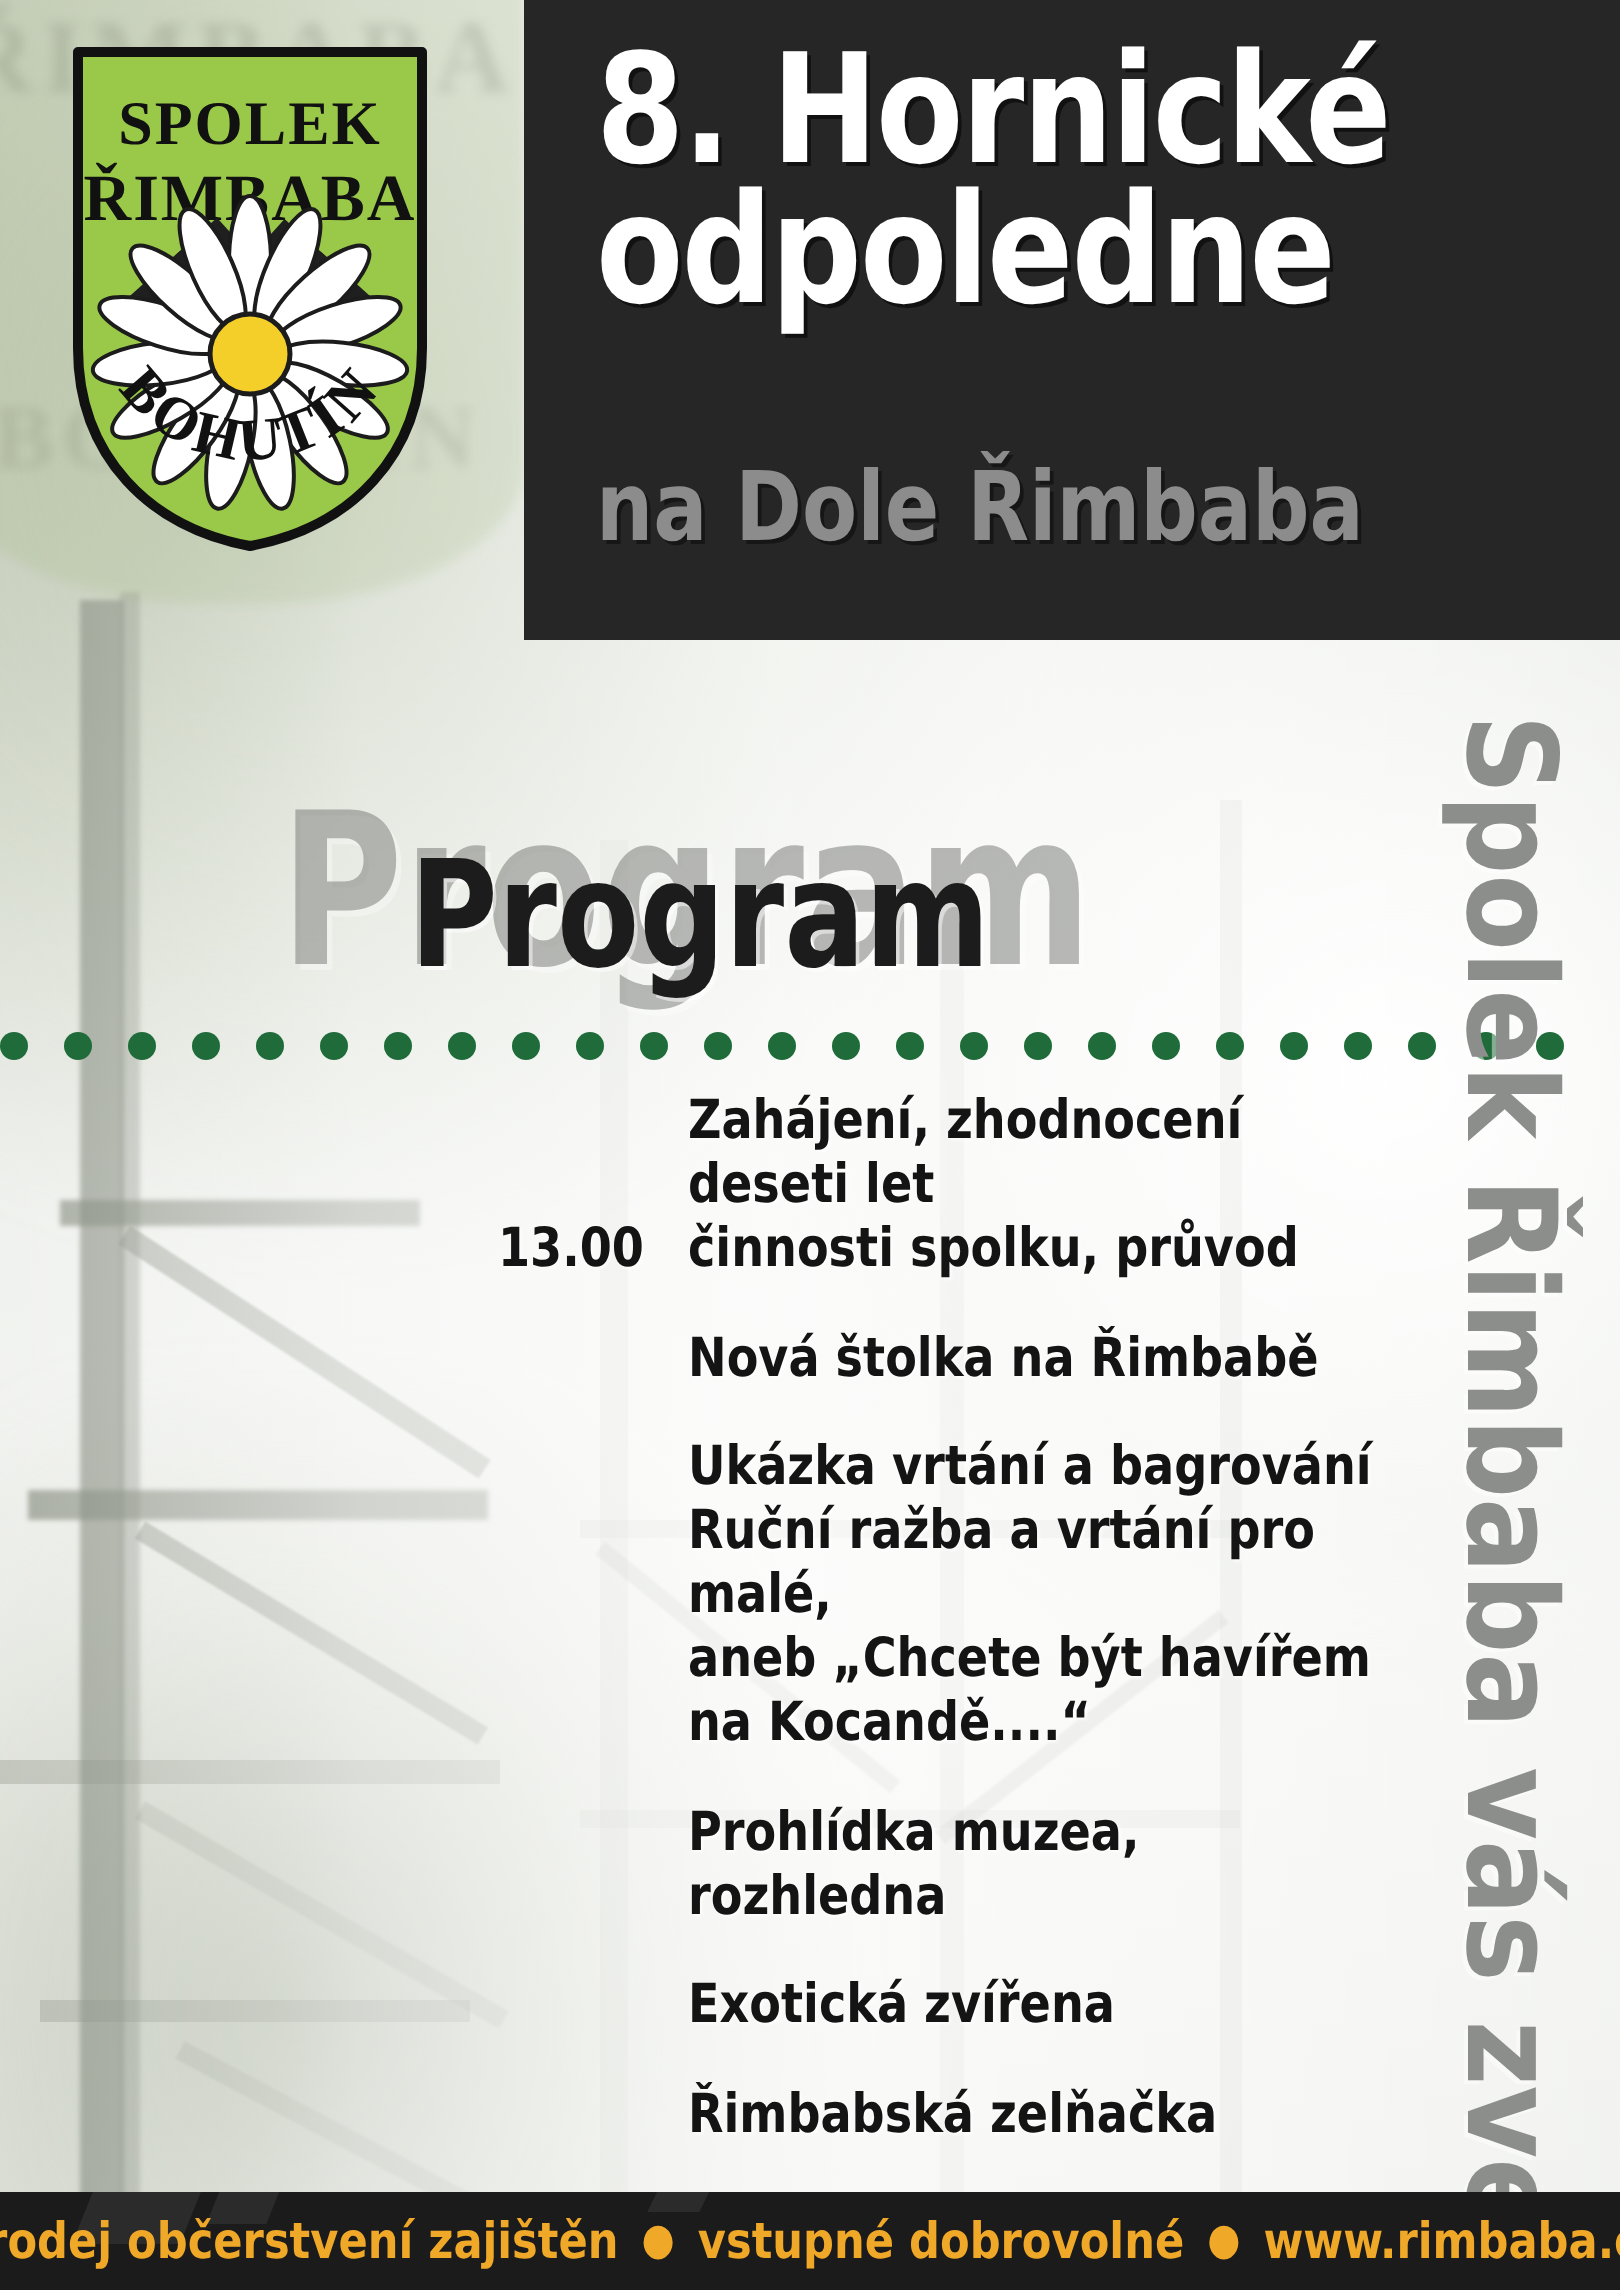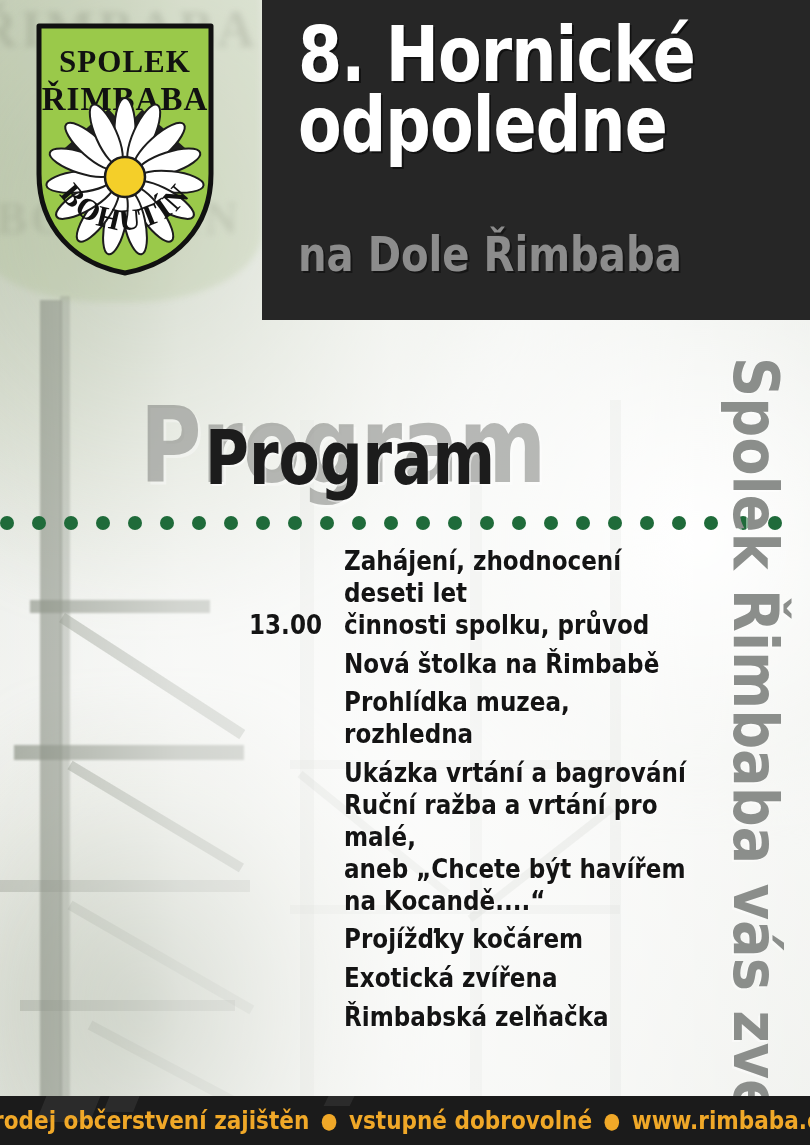--- a/index.html
+++ b/index.html
@@ -146,21 +146,21 @@
     white-space:nowrap;
   }
   .desc{
     margin-left:22px; flex:1;
     font-family:"DejaVu Sans Condensed","Liberation Sans Narrow","Liberation Sans",sans-serif;
     font-weight:700; font-size:27px; line-height:1.18; color:#141414;
     transform:scaleX(.95); transform-origin:left top;
     text-shadow:1px 1px 2px rgba(255,255,255,.85);
     white-space:pre-line;
   }
-  .row.gap-s{ margin-top:7px; }
+  .row.gap-s{ margin-top:23px; }
 
   
   .side{
     position:absolute; right:0; top:378px; width:110px; height:718px; z-index:4;
   }
   .side-txt{
     position:absolute; left:50%; top:50%;
     transform:translate(-50%,-50%) rotate(90deg);
     transform-origin:center center;
     white-space:nowrap;
@@ -364,32 +364,28 @@
         <div class="time">13.00</div>
         <div class="desc">Zahájení, zhodnocení deseti let
 činnosti spolku, průvod</div>
       </div>
       <div class="row gap-s">
         <div class="time"></div>
         <div class="desc">Nová štolka na Řimbabě</div>
       </div>
       <div class="row gap-s">
         <div class="time"></div>
-        <div class="desc">Prohlídka muzea, rozhledna</div>
-      </div>
-      <div class="row gap-s">
-        <div class="time"></div>
         <div class="desc">Ukázka vrtání a bagrování
 Ruční ražba a vrtání pro malé,
 aneb „Chcete být havířem
 na Kocandě....“</div>
       </div>
       <div class="row gap-s">
         <div class="time"></div>
-        <div class="desc">Projížďky kočárem</div>
+        <div class="desc">Prohlídka muzea, rozhledna</div>
       </div>
       <div class="row gap-s">
         <div class="time"></div>
         <div class="desc">Exotická zvířena</div>
       </div>
       <div class="row gap-s">
         <div class="time"></div>
         <div class="desc">Řimbabská zelňačka</div>
       </div>
     </div>

